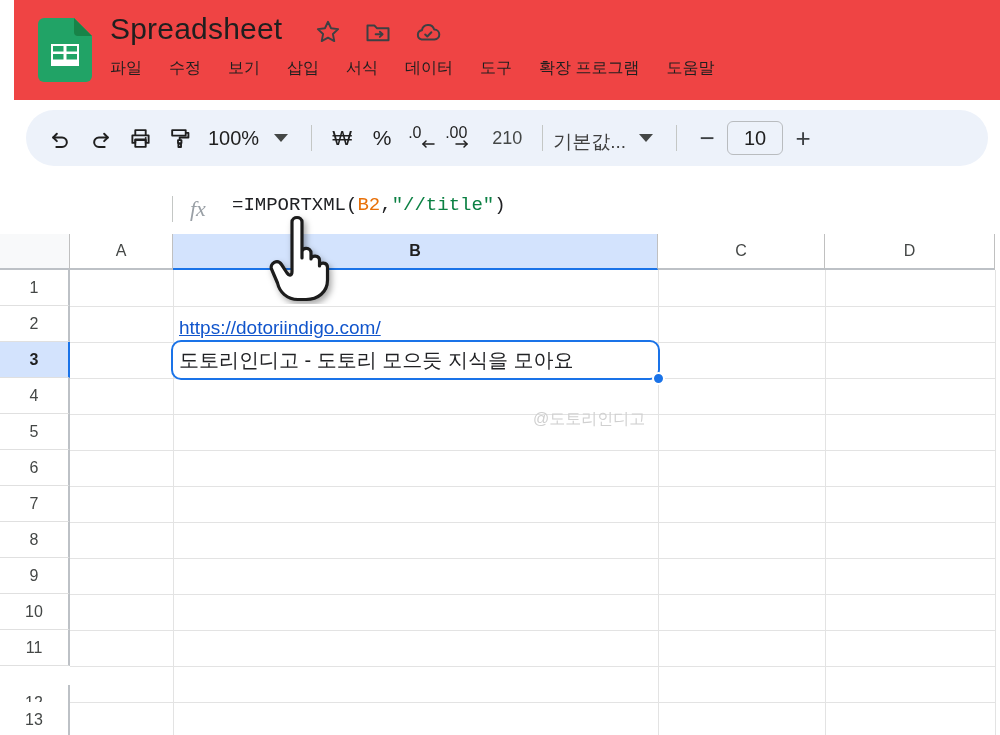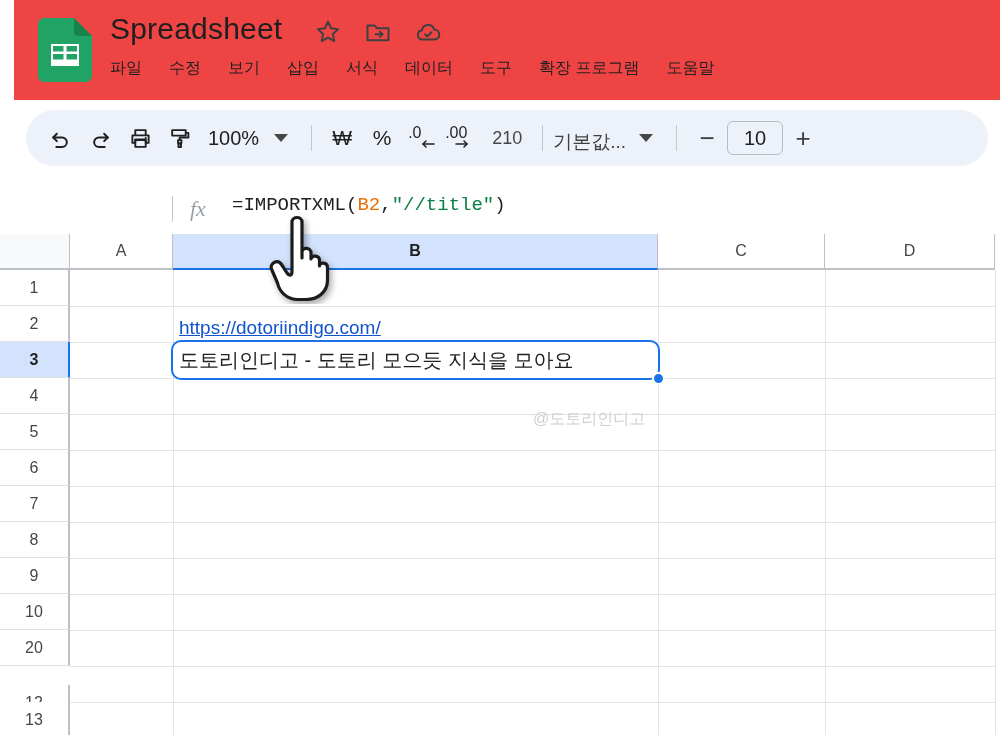--- a/index.html
+++ b/index.html
@@ -262,21 +262,21 @@
     <div class="rowhead" style="top:36px;">1</div>
     <div class="rowhead" style="top:72px;">2</div>
     <div class="rowhead sel" style="top:108px;">3</div>
     <div class="rowhead" style="top:144px;">4</div>
     <div class="rowhead" style="top:180px;">5</div>
     <div class="rowhead" style="top:216px;">6</div>
     <div class="rowhead" style="top:252px;">7</div>
     <div class="rowhead" style="top:288px;">8</div>
     <div class="rowhead" style="top:324px;">9</div>
     <div class="rowhead" style="top:360px;">10</div>
-    <div class="rowhead" style="top:396px;">20</div>
+    <div class="rowhead" style="top:396px;">11</div>
     <div class="rowhead" style="top:451px;">12</div>
     <div class="rowhead" style="top:468px;">13</div>
 
     <div class="hline" style="top:72px;"></div>
     <div class="hline" style="top:108px;"></div>
     <div class="hline" style="top:144px;"></div>
     <div class="hline" style="top:180px;"></div>
     <div class="hline" style="top:216px;"></div>
     <div class="hline" style="top:252px;"></div>
     <div class="hline" style="top:288px;"></div>

